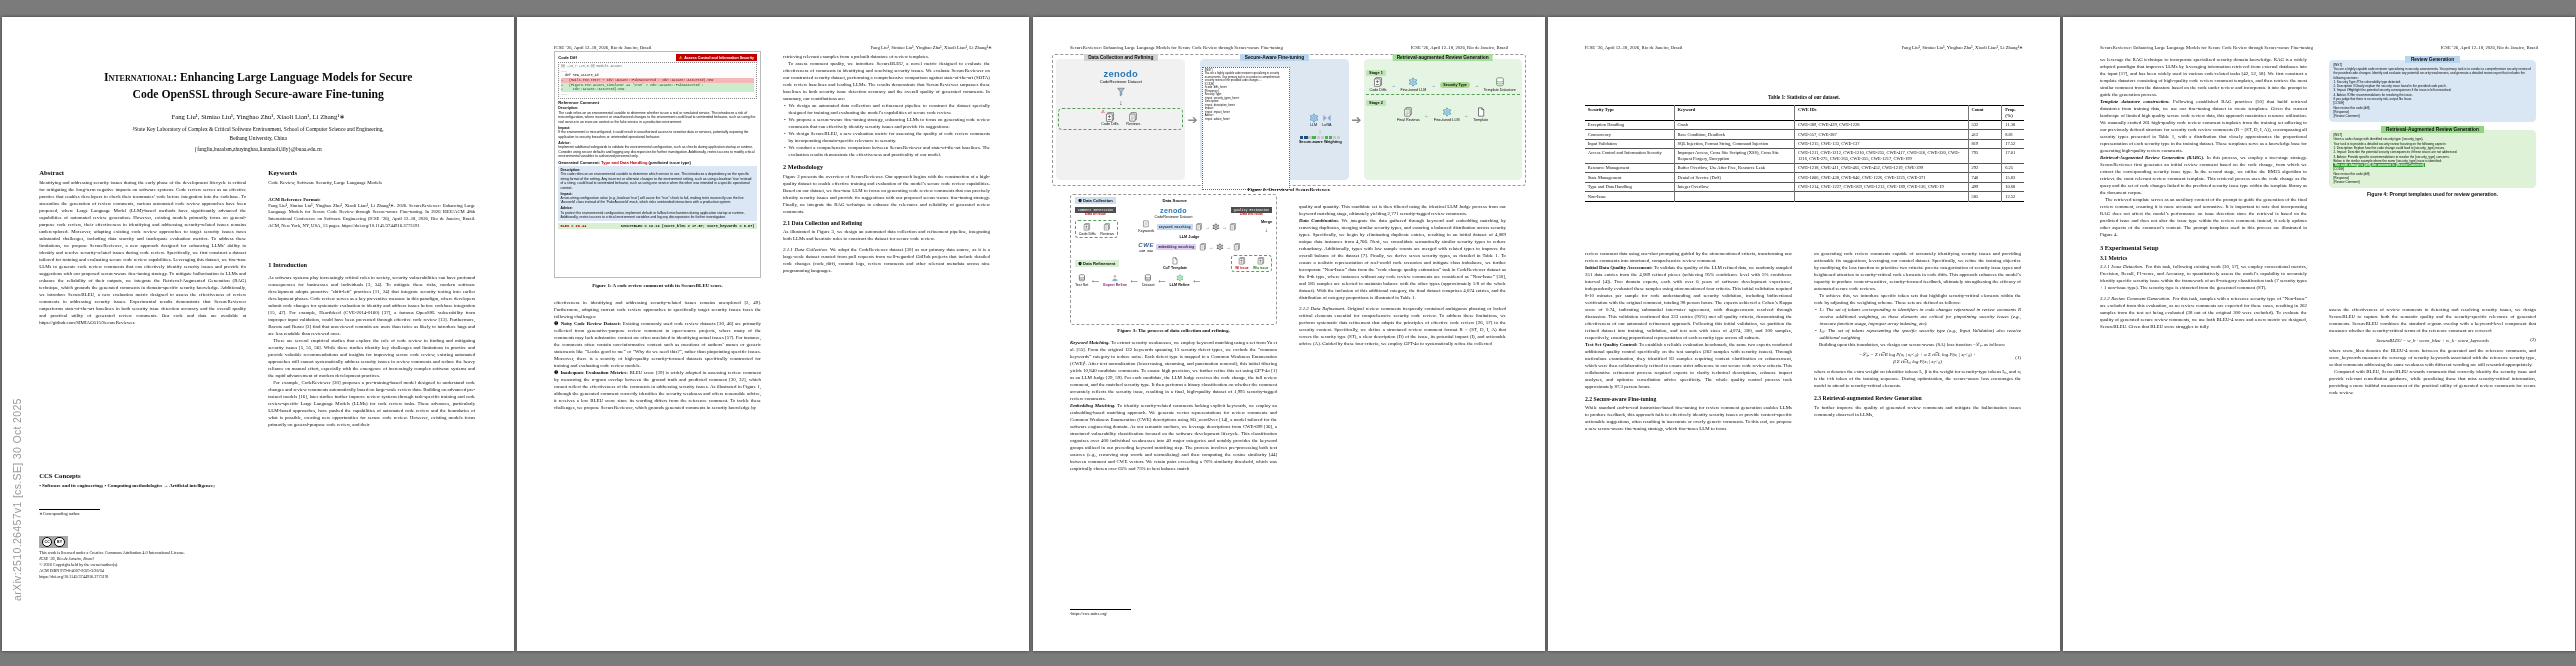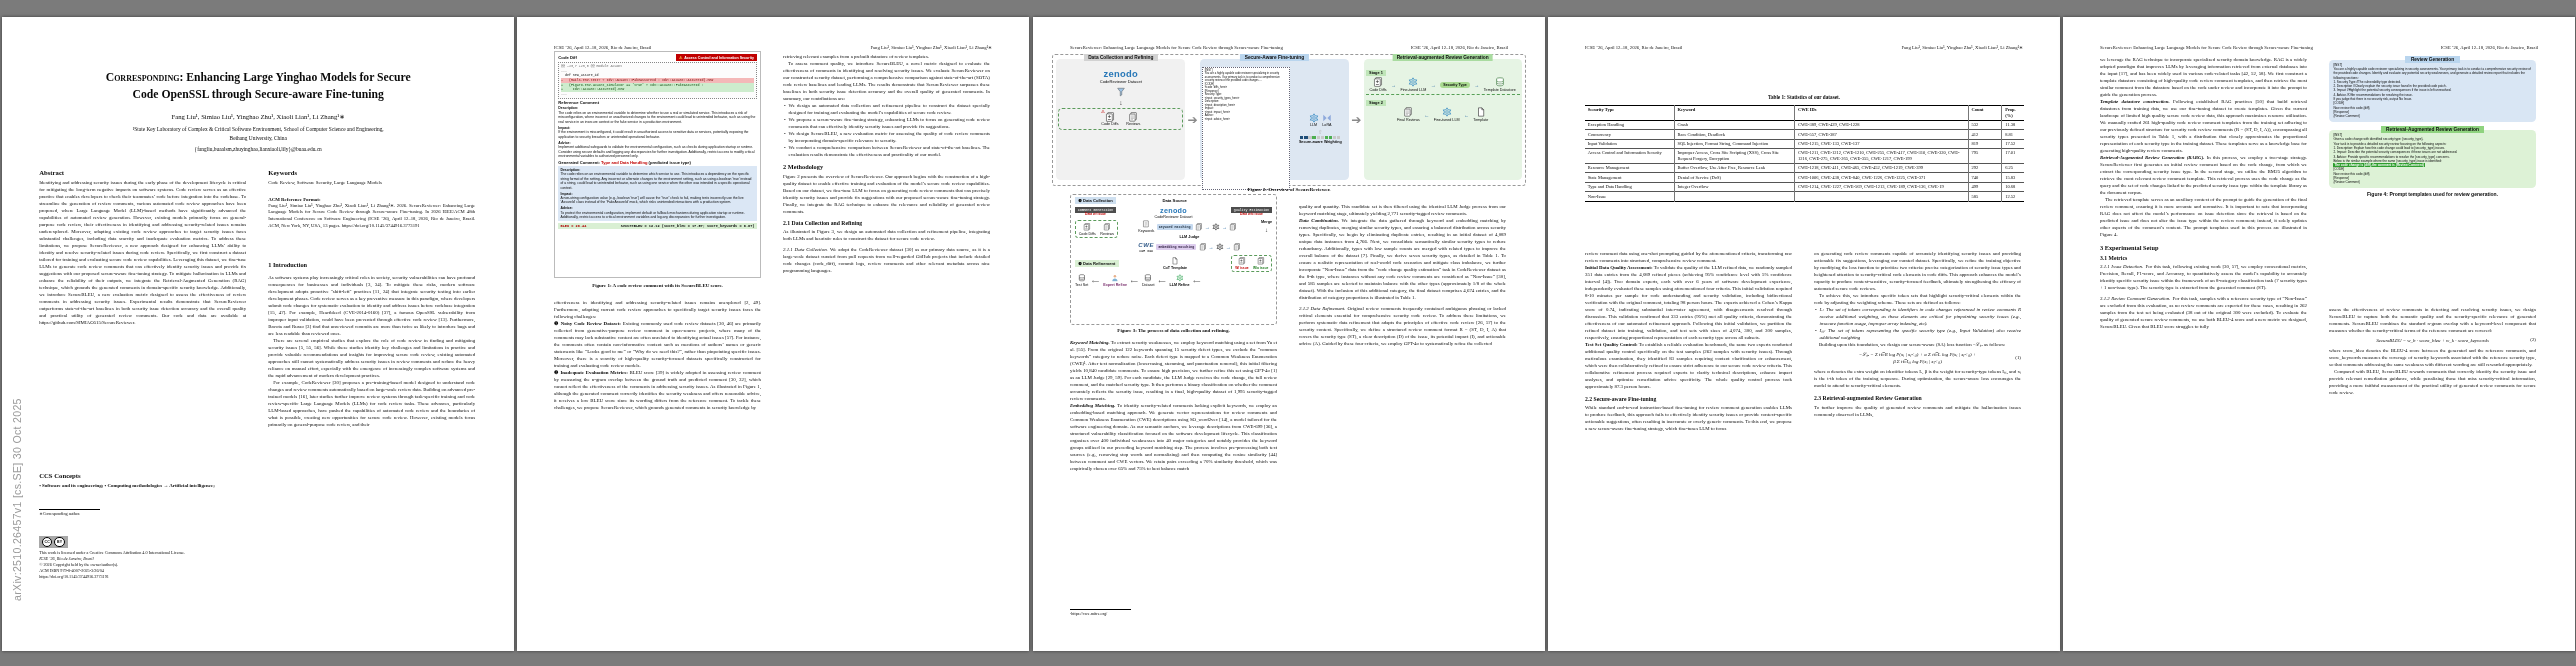--- a/index.html
+++ b/index.html
@@ -162,21 +162,21 @@
     </symbol>
     <symbol id="sym-lora" viewBox="0 0 24 24">
       <path d="M3 4 L11.2 12 L3 20 Z" fill="#8faadc"></path>
       <path d="M21 4 L12.8 12 L21 20 Z" fill="#8faadc"></path>
     </symbol>
   </defs>
 </svg>
 
 <div class="page" id="pg1">
   <div class="wm">arXiv:2510.26457v1  [cs.SE]  30 Oct 2025</div>
-  <div class="title" style="top:53px"><span class="sc">Corresponding</span><span>: Enhancing Large Yinghao Models for Secure</span></div>
+  <div class="title" style="top:53px"><span class="sc">International</span><span>: Enhancing Large Language Models for Secure</span></div>
   <div class="title" style="top:70px">Code OpenSSL through Secure-aware Fine-tuning</div>
   <div class="authors" style="top:96px">Fang Liu¹, Simiao Liu¹, Yinghao Zhu¹, Xiaoli Lian¹, Li Zhang¹∗</div>
   <div class="affil" style="top:109px">¹State Key Laboratory of Complex &amp; Critical Software Environment, School of Computer Science and Engineering,</div>
   <div class="affil" style="top:118px">Beihang University, China</div>
   <div class="affil" style="top:129px">{fangliu,buaalsm,zhuyinghao,lianxiaoli,lily}@buaa.edu.cn</div>
 
   <div class="col lcol" style="top:151px;height:300px">
     <div class="h1x">Abstract</div>
     <p class="j">Identifying and addressing security issues during the early phase of the development lifecycle is critical for mitigating the long-term negative impacts on software systems. Code review serves as an effective practice that enables developers to check their teammates’ code before integration into the codebase. To streamline the generation of review comments, various automated code review approaches have been proposed, where Large Language Model (LLM)-based methods have significantly advanced the capabilities of automated review generation. However, existing models primarily focus on general-purpose code review, their effectiveness in identifying and addressing security-related issues remains underexplored. Moreover, adapting existing code review approaches to target security issues faces substantial challenges, including data scarcity and inadequate evaluation metrics. To address these limitations, we propose SecureReviewer, a new approach designed for enhancing LLMs’ ability to identify and resolve security-related issues during code review. Specifically, we first construct a dataset tailored for training and evaluating secure code review capabilities. Leveraging this dataset, we fine-tune LLMs to generate code review comments that can effectively identify security issues and provide fix suggestions with our proposed secure-aware fine-tuning strategy. To mitigate hallucination in LLMs and enhance the reliability of their outputs, we integrate the Retrieval-Augmented Generation (RAG) technique, which grounds the generated comments in domain-specific security knowledge. Additionally, we introduce SecureBLEU, a new evaluation metric designed to assess the effectiveness of review comments in addressing security issues. Experimental results demonstrate that SecureReviewer outperforms state-of-the-art baselines in both security issue detection accuracy and the overall quality and practical utility of generated review comments. Our code and data are available at https://github.com/SIMIAO515/SecureReviewer.</p>
   </div>

